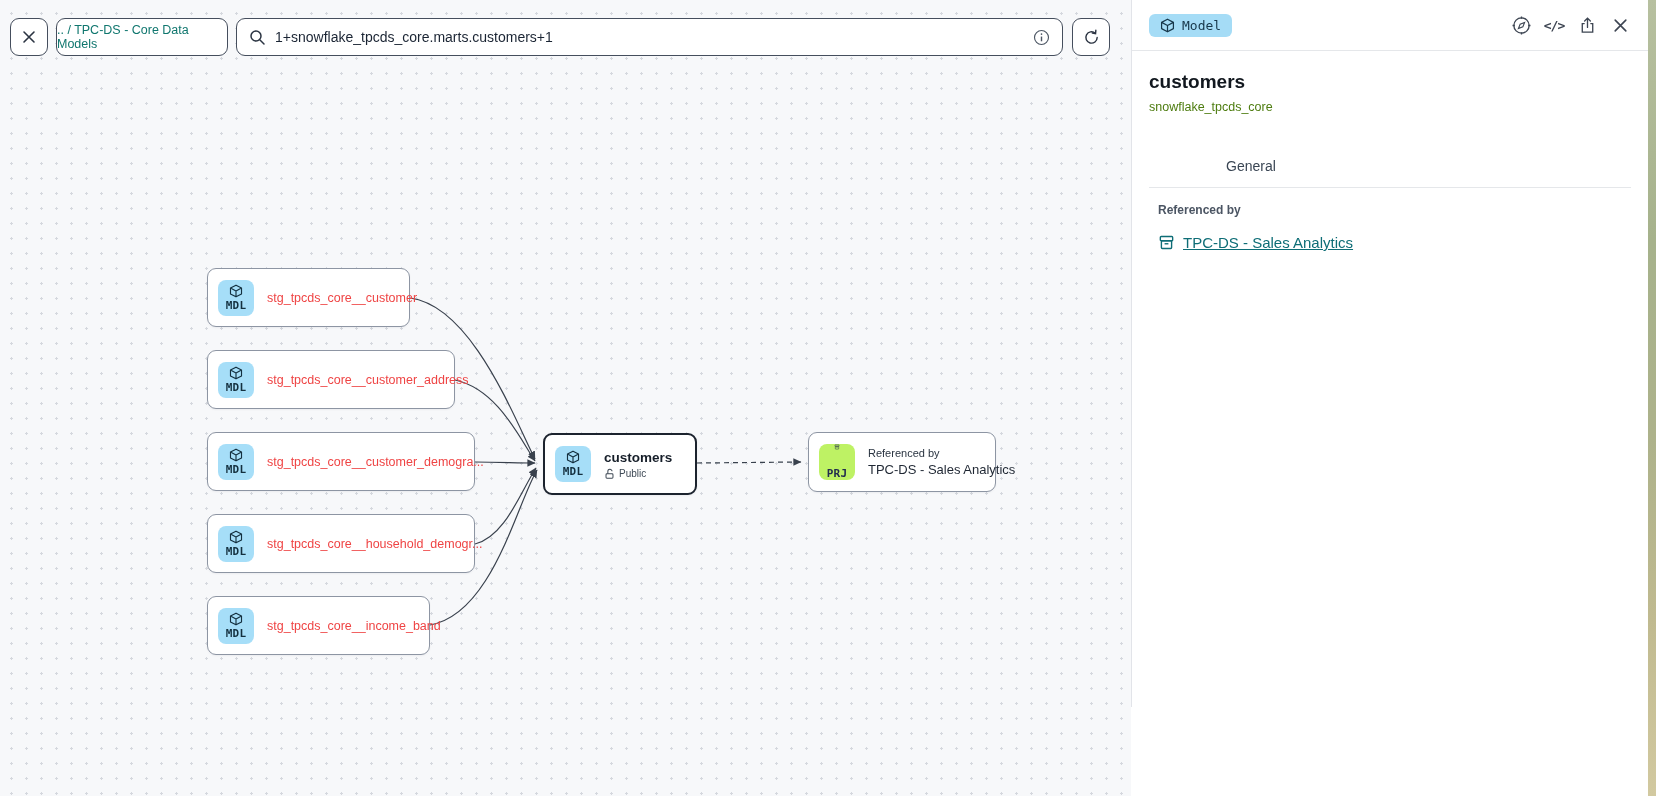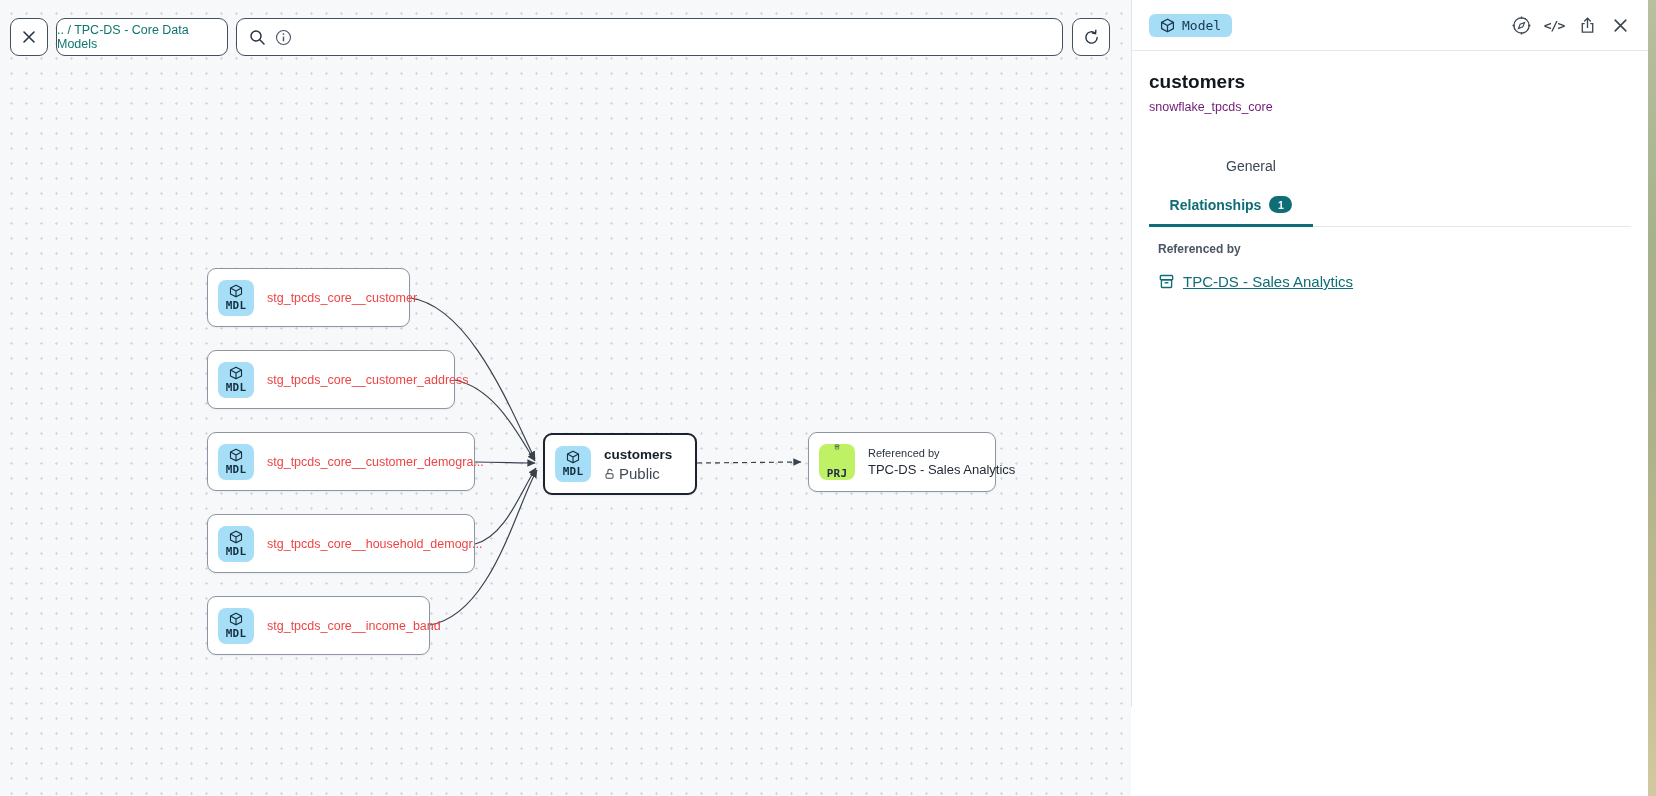--- a/index.html
+++ b/index.html
@@ -40,41 +40,41 @@
   .type-badge {
     width:36px; height:36px; border-radius:8px; background:#a6def8;
     display:flex; flex-direction:column; align-items:center; justify-content:center;
     color:#14303f; flex:0 0 auto;
   }
   .type-badge.prj { background:#bef264; color:#222c4e;gap:16px; }
   .type-badge .tb-label { font-family:"DejaVu Sans Mono", monospace; font-size:11px; font-weight:bold; letter-spacing:.2px; margin-top:1px; }
   .node .nlabel { font-size:12.5px; color:#ef4444; white-space:nowrap; }
   .node .ncol { display:flex; flex-direction:column; gap:3px; }
   .node .ntitle { font-size:13.5px; font-weight:bold; color:#161e29; }
-  .node .nsub { display:flex; align-items:center; gap:4px; font-size:15px; color:#3f4a56; }
+  .node .nsub { display:flex; align-items:center; gap:4px; font-size:10px; color:#3f4a56; }
   .node .ncap { font-size:11px; color:#2a3441; }
   .node .ntitle2 { font-size:13px; color:#1f2733; white-space:nowrap; }
 
   
   .panel {
     position:absolute; left:1131px; top:0; width:517px; height:707px; background:#fff;
     border-left:1px solid #e2e4e9;
   }
   .panel-header { display:flex; align-items:center; justify-content:space-between; padding:14px 17px 13px 17px; }
   .model-badge {
     display:inline-flex; align-items:center; gap:7px; background:#a5dcf6; color:#17374a;
     border-radius:6px; padding:4px 11px; font-family:"DejaVu Sans Mono", monospace; font-size:13px;
   }
   .hicons { display:flex; align-items:center; gap:11px; color:#3d4552; }
   .hicon { width:22px; height:22px; display:flex; align-items:center; justify-content:center; cursor:pointer; }
   .code-glyph { font-family:"DejaVu Sans Mono", monospace; font-size:13px; font-weight:bold; color:#3d4552; letter-spacing:-1px; }
   .panel-divider { border-top:1px solid #e5e7ea; }
   .panel-body { padding:0 17px; }
   .p-title { margin-top:20px; font-size:19px; font-weight:bold; color:#12181f; }
-  .p-sub { margin-top:7px; font-size:12.5px; color:#701a75; }
+  .p-sub { margin-top:7px; font-size:12.5px; color:#4d7c0f; }
   .tabs { display:flex; margin-top:35px; border-bottom:1px solid #e5e7ea;flex-direction:column; }
   .tab { padding:9px 0 13px 0; font-size:14px; color:#3a4654; text-align:center; cursor:pointer; position:relative;
          display:flex; align-items:center; justify-content:center; gap:8px; }
   .tab.t1 { width:94px; margin-left:55px; }
   .tab.t2 { width:164px; }
   .tab.active { color:#0e6d76; font-weight:bold; }
   .tab.active::after { content:""; position:absolute; left:0; right:0; bottom:-1px; height:3px; background:#0e6d76; }
   .count-pill { background:#0e6d76; color:#fff; font-size:10.5px; font-weight:bold; border-radius:9px;
                 min-width:23px; height:17px; display:inline-flex; align-items:center; justify-content:center; padding:0 7px; }
   .section-label { margin-top:15px; padding-left:9px; font-size:12px; font-weight:bold; color:#4b5563; }
@@ -200,20 +200,21 @@
         </svg>
     </div>
     <div class="tool-btn btn-crumb">
       <span>.. / TPC-DS - Core Data Models</span>
     </div>
     <div class="searchbar">
       <svg width="17" height="17" viewBox="0 0 17 17" fill="none" stroke="#2b3442" stroke-width="1.5" stroke-linecap="round">
           <circle cx="7" cy="7" r="5"></circle>
           <path d="M11 11 L15 15"></path>
         </svg>
+      <span class="q">1+snowflake_tpcds_core.marts.customers+1</span>
       <svg width="17" height="17" viewBox="0 0 18 18" fill="none" stroke="#4b5563" stroke-width="1.2">
           <circle cx="9" cy="9" r="7.4"></circle>
           <path d="M9 8 V13" stroke-width="1.5"></path>
           <circle cx="9" cy="5.4" r="0.9" fill="#4b5563" stroke="none"></circle>
         </svg>
     </div>
     <div class="tool-btn btn-refresh">
       <svg width="17" height="17" viewBox="0 0 18 18" fill="none" stroke="#2b3442" stroke-width="1.5" stroke-linecap="round">
           <path d="M15 9 a6 6 0 1 1 -2 -4.5"></path>
           <path d="M13.6 1.4 L13.3 4.9 L9.9 4.3" fill="none"></path>
@@ -255,24 +256,20 @@
     </div>
     <div class="panel-divider"></div>
 
     <div class="panel-body">
       <div class="p-title">customers</div>
       <div class="p-sub">snowflake_tpcds_core</div>
 
       <div class="tabs">
         <span class="tab t1">
           <span>General</span>
-        </span>
-        <span class="tab t2 active">
-          <span>Relationships</span>
-          <span class="count-pill">1</span>
         </span>
       </div>
 
       <div class="section-label">Referenced by</div>
       <div class="ref-link-row">
         <svg width="17" height="17" viewBox="0 0 16 16" fill="none" stroke="#0e6d76" stroke-width="1.3">
             <rect x="2.2" y="2.4" width="11.6" height="4" rx="0.8"></rect>
             <rect x="3.2" y="6.4" width="9.6" height="7.2" rx="0.8"></rect>
             <path d="M6.2 9.2 h3.6"></path>
           </svg>

